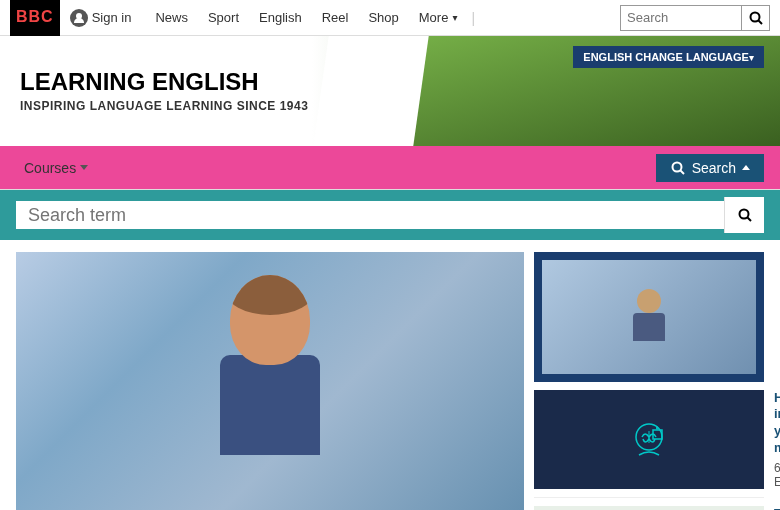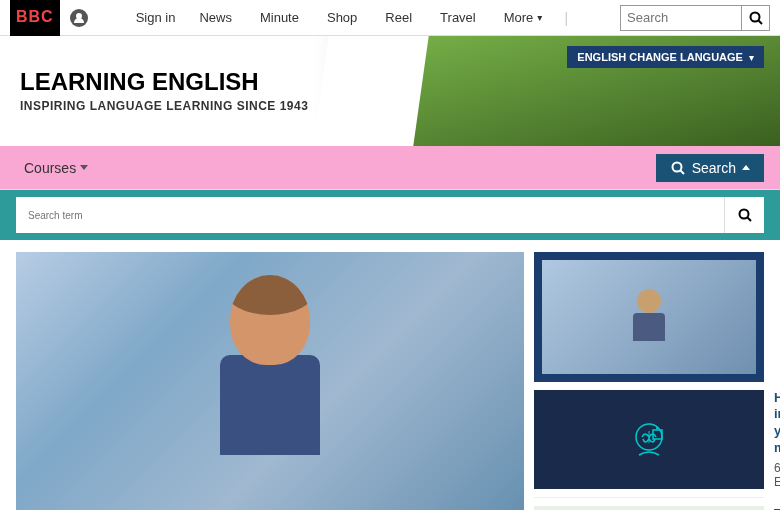--- a/index.html
+++ b/index.html
@@ -24,37 +24,36 @@
       margin-right: 10px;
       line-height: 1.3;
     }
     .sign-in {
       display: flex;
       align-items: center;
       font-size: 13px;
       margin-right: 14px;
       color: #333;
       cursor: pointer;
-      gap: 44px;
     }
     .sign-in-icon {
       width: 18px;
       height: 18px;
       border-radius: 50%;
       background: #555;
       margin-right: 4px;
       display: flex;
       align-items: center;
       justify-content: center;
     }
     .nav-links {
       display: flex;
       align-items: center;
       flex: 1;
-      gap: 8px;
+      gap: 0;
     }
     .nav-link {
       font-size: 13px;
       color: #333;
       padding: 0 10px;
       cursor: pointer;
       height: 36px;
       display: flex;
       align-items: center;
       text-decoration: none;
@@ -120,21 +119,20 @@
     .lang-btn {
       position: absolute;
       top: 10px;
       right: 16px;
       background: #1a3d6e;
       color: #fff;
       font-size: 11px;
       padding: 5px 10px;
       display: flex;
       align-items: center;
-      gap: 6px;
       cursor: pointer;
     }
     .lang-btn span.en { font-weight: bold; color: #fff; }
     .hero-text {
       position: absolute;
       left: 20px;
       top: 50%;
       transform: translateY(-50%);
     }
     .hero-title {
@@ -146,21 +144,21 @@
     .hero-subtitle {
       font-size: 12px;
       color: #333;
       margin-top: 4px;
       letter-spacing: 0.5px;
       font-weight: bold;
     }
 
     
     .sub-nav {
-      background: #f9a8d4;
+      background: #ec4899;
       border-bottom: 1px solid #ddd;
       display: flex;
       align-items: center;
       height: 44px;
       padding: 0 16px;
       justify-content: space-between;
     }
     .sub-nav-left {
       display: flex;
       gap: 6px;
@@ -204,25 +202,25 @@
     
     .search-bar {
       background: #2e9b9b;
       height: 50px;
       display: flex;
       align-items: center;
       padding: 0 16px;
     }
     .search-bar-input {
       flex: 1;
-      height: 36px;
+      height: 28px;
       border: none;
       outline: none;
       padding: 0 12px;
-      font-size: 10px;
+      font-size: 18px;
       color: #8b5cf6;
       background: #fff;
     }
     .search-bar-btn {
       background: #fff;
       border: none;
       height: 36px;
       width: 40px;
       display: flex;
       align-items: center;
@@ -396,24 +394,24 @@
     <div class="sign-in-icon">
       <svg width="12" height="12" viewBox="0 0 12 12" fill="#fff">
         <circle cx="6" cy="4" r="3"></circle>
         <path d="M1 11c0-3 2-5 5-5s5 2 5 5"></path>
       </svg>
     </div>
     <span>Sign in</span>
   </div>
   <div class="nav-links">
     <a class="nav-link">News</a>
-    <a class="nav-link">Minute</a>
+    <a class="nav-link">Sport</a>
+    <a class="nav-link">English</a>
+    <a class="nav-link">Reel</a>
     <a class="nav-link">Shop</a>
-    <a class="nav-link">Reel</a>
-    <a class="nav-link">Travel</a>
     <a class="nav-link nav-more">
       <span>More</span>
       <span style="font-size:10px; margin-left:2px;">▾</span>
     </a>
     <span style="margin: 0 4px; color:#ccc;">|</span>
   </div>
   <div class="nav-search-box">
     <input class="nav-search-input" type="text" placeholder="Search" style="">
     <button class="nav-search-btn">
       <svg class="search-icon-svg" viewBox="0 0 16 16">

